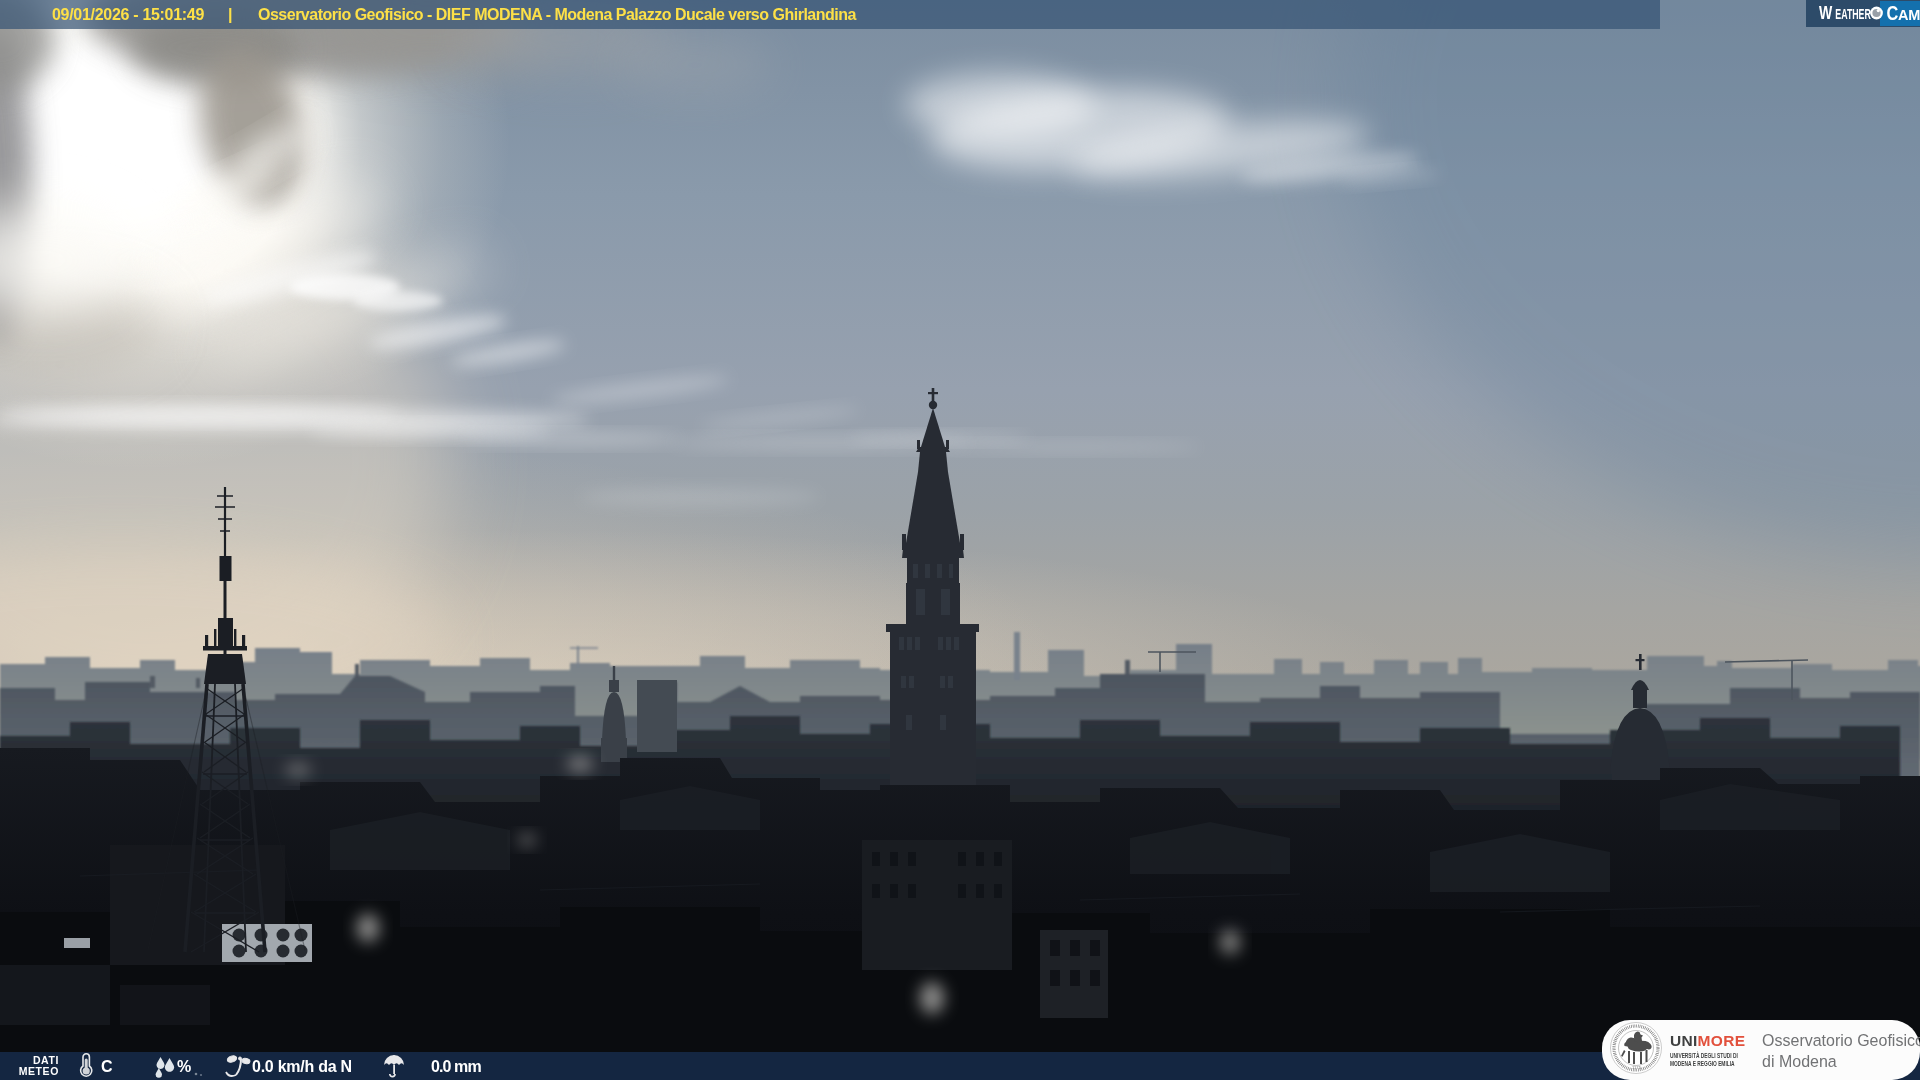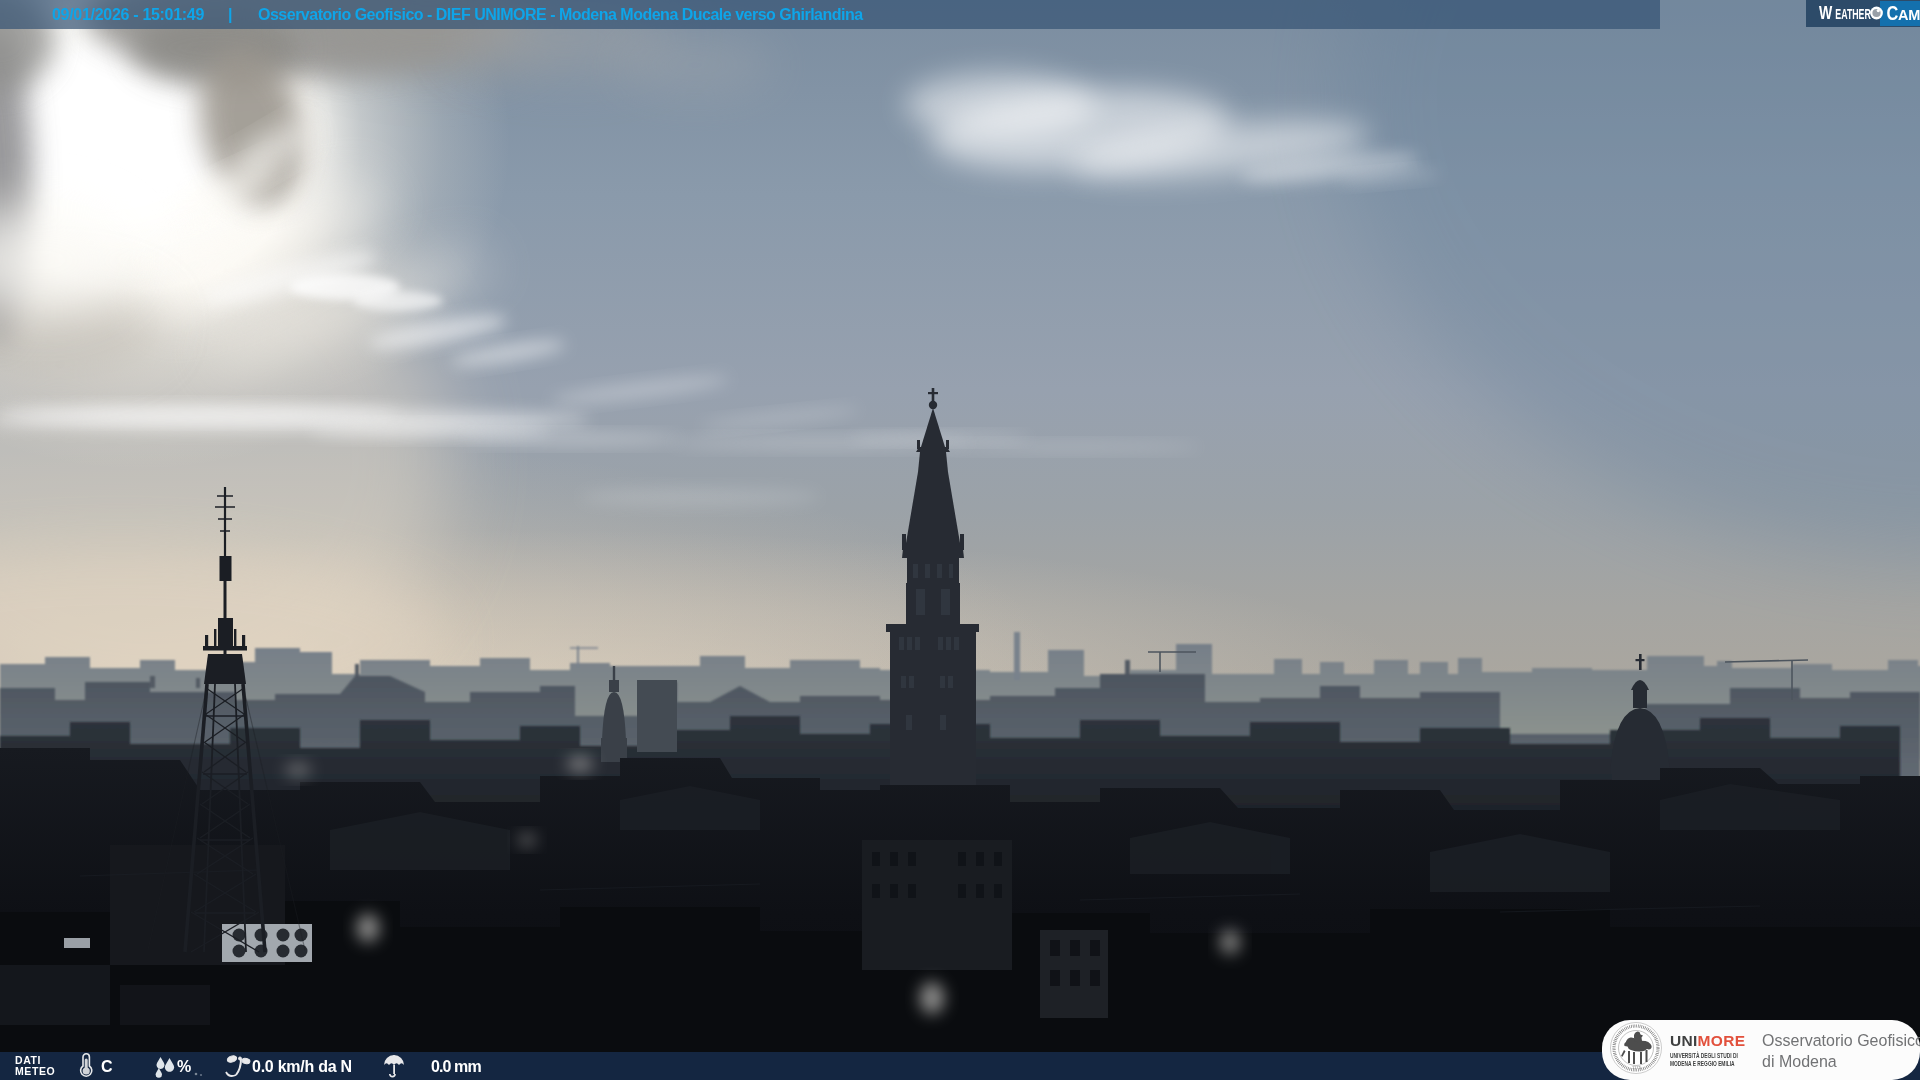--- a/index.html
+++ b/index.html
@@ -1,25 +1,25 @@
 <!DOCTYPE html>
 <html><head>
 <meta charset="utf-8">
 <style>
   html,body{margin:0;padding:0;width:1920px;height:1080px;overflow:hidden;background:#000;
     font-family:"Liberation Sans", sans-serif;}
   #stage{position:relative;width:1920px;height:1080px;overflow:hidden;}
   #scene{position:absolute;left:0;top:0;}
   .ov{position:absolute;}
-  #topbar{left:0;top:0;width:1660px;height:29px;background:rgba(52,82,116,0.70);color:#0ea5e9;
+  #topbar{left:0;top:0;width:1660px;height:29px;background:rgba(52,82,116,0.70);color:#fde047;
     font-weight:bold;font-size:16px;}
   #topbar span{position:absolute;top:0;line-height:30px;white-space:pre;letter-spacing:0.2px;}
   #botbar{left:0;top:1052px;width:1920px;height:28px;background:rgba(22,44,74,0.85);color:#fff;}
   #botbar .t{position:absolute;font-weight:bold;font-size:16px;line-height:29px;white-space:pre;}
-  #dati{position:absolute;left:15px;top:3px;width:44px;text-align:left;font-weight:bold;
+  #dati{position:absolute;left:15px;top:3px;width:44px;text-align:right;font-weight:bold;
     font-size:10.5px;line-height:11px;letter-spacing:0.6px;}
   #unibox{left:1602px;top:1020px;width:318px;height:60px;background:#fcfcfc;border-radius:28px;}
   #wcam{right:0;top:0;width:114px;height:27px;background:#2d4b69;}
   #cambox{position:absolute;right:0;top:1px;width:40px;height:25px;background:#1470ad;}
 </style>
 </head>
 <body>
 <div id="stage">
 <svg id="scene" width="1920" height="1080" viewBox="0 0 1920 1080">
 <defs>
@@ -330,21 +330,21 @@
   <rect x="205" y="635" width="3.2" height="13"></rect>
   <rect x="242" y="635" width="3.2" height="13"></rect>
   <rect x="214" y="629" width="2.4" height="17"></rect>
   <rect x="234" y="629" width="2.4" height="17"></rect>
 </g>
 </svg>
 
 <div id="topbar" class="ov">
   <span style="left:52px;letter-spacing:-0.3px">09/01/2026 - 15:01:49</span>
   <span style="left:228px">|</span>
-  <span style="left:258px;letter-spacing:-0.5px">Osservatorio Geofisico - DIEF UNIMORE - Modena Modena Ducale verso Ghirlandina</span>
+  <span style="left:258px;letter-spacing:-0.5px">Osservatorio Geofisico - DIEF MODENA - Modena Palazzo Ducale verso Ghirlandina</span>
 </div>
 
 <div id="wcam" class="ov" style="right:0;top:0;">
   <div id="cambox"></div>
   <svg width="114" height="27" style="position:absolute;left:0;top:0;">
     <g fill="#fff" font-family="Liberation Sans" font-weight="bold">
       <text x="17.1" y="19.5" font-size="18.5" transform="scale(0.76,1)">W</text>
       <text x="46.5" y="19.5" font-size="14" transform="scale(0.63,1)" letter-spacing="0">EATHER</text>
       <text x="95.7" y="19.8" font-size="19.5" transform="scale(0.84,1)">C</text>
       <text x="92" y="19.8" font-size="14.5" letter-spacing="-0.2">AM</text>

